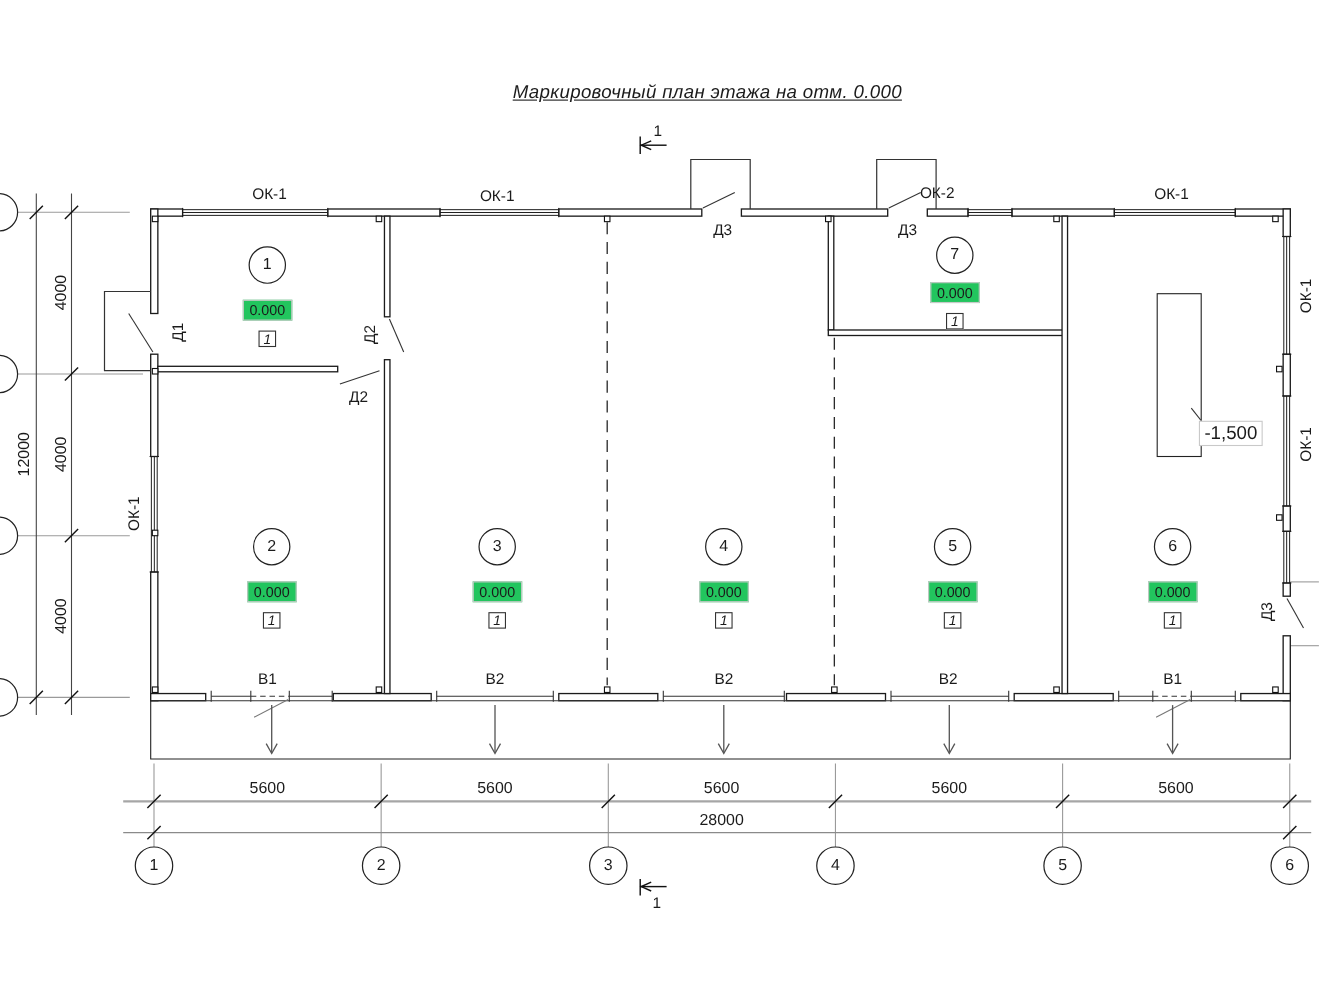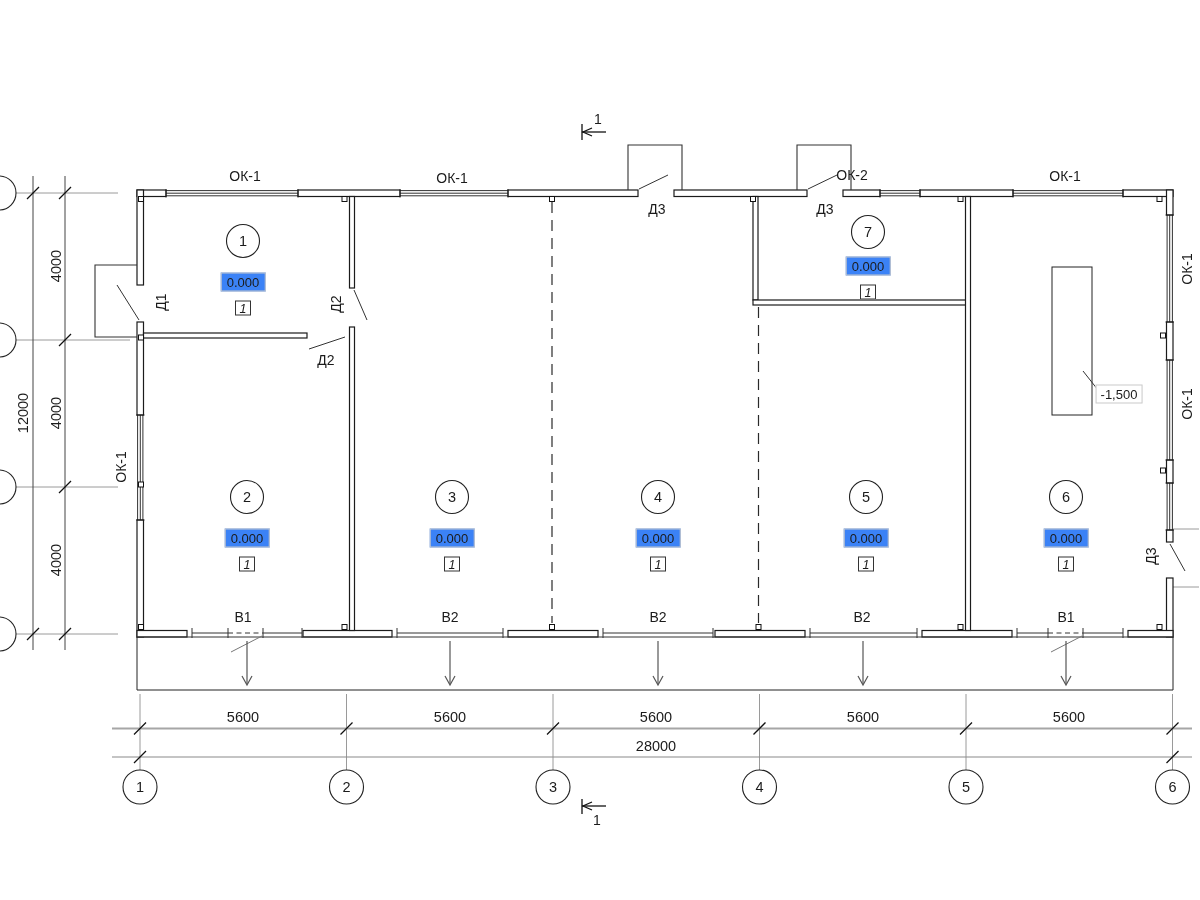--- a/index.html
+++ b/index.html
@@ -4,27 +4,27 @@
 <style>
   html,body{margin:0;padding:0;background:#fff;}
   .sheet{position:relative;width:1200px;height:900px;background:#fff;overflow:hidden;
          font-family:"Liberation Sans",sans-serif;color:#1b1b1b;}
   .sheet svg{position:absolute;left:0;top:0;}
   .lbl{position:absolute;transform:translate(-50%,-50%);font-size:14px;line-height:1;white-space:nowrap;}
   .rot{transform:translate(-50%,-50%) rotate(-90deg);}
   .title{font-size:17px;font-style:italic;text-decoration:underline;letter-spacing:.3px;}
   .dim{font-size:14.5px;}
   .circle-num{position:absolute;transform:translate(-50%,-50%);font-size:14.5px;line-height:1;}
-  .elev-box{position:absolute;transform:translate(-50%,-50%);border:1px solid #c9c9c9;background:#3b82f6;
+  .elev-box{position:absolute;transform:translate(-50%,-50%);border:1px solid #c9c9c9;background:#22c55e;
             font-size:13px;line-height:1;padding:2px 5px;}
   .finish-box{position:absolute;transform:translate(-50%,-50%);border:1px solid #333;background:#fff;
               font-size:12.5px;font-style:italic;width:14px;height:13px;
               display:flex;align-items:center;justify-content:center;}
   .pit-box{position:absolute;transform:translate(-50%,-50%);border:1px solid #c9c9c9;background:#fff;
-           font-size:13px;line-height:1;padding:2px 4px;}
+           font-size:17px;line-height:1;padding:2px 4px;}
 </style>
 </head>
 <body>
 
 <div class="sheet">
 
 <svg width="1200" height="900" viewBox="0 0 1200 900">
 
   <g stroke="#9a9a9a" stroke-width="1">
     <line x1="13" y1="193" x2="118" y2="193"></line>
@@ -261,20 +261,21 @@
   <g stroke="#111" stroke-width="1.3" fill="none">
     <line x1="582" y1="124" x2="582" y2="140"></line>
     <line x1="582" y1="132" x2="606" y2="132"></line>
     <polyline points="592,128 583,132 592,136"></polyline>
     <line x1="582" y1="799" x2="582" y2="814"></line>
     <line x1="582" y1="806" x2="606" y2="806"></line>
     <polyline points="592,802 583,806 592,810"></polyline>
   </g>
 </svg>
 
+  <div class="lbl title" style="left:643px;top:84px">Маркировочный план этажа на отм. 0.000</div>
 
   <div class="lbl" style="left:598px;top:119px">1</div>
   <div class="lbl" style="left:597px;top:820px">1</div>
 
   <div class="lbl" style="left:245px;top:176px">ОК-1</div>
   <div class="lbl" style="left:452px;top:178px">ОК-1</div>
   <div class="lbl" style="left:852px;top:175px">ОК-2</div>
   <div class="lbl" style="left:1065px;top:176px">ОК-1</div>
   <div class="lbl rot" style="left:121px;top:467px">ОК-1</div>
   <div class="lbl rot" style="left:1187px;top:269px">ОК-1</div>

